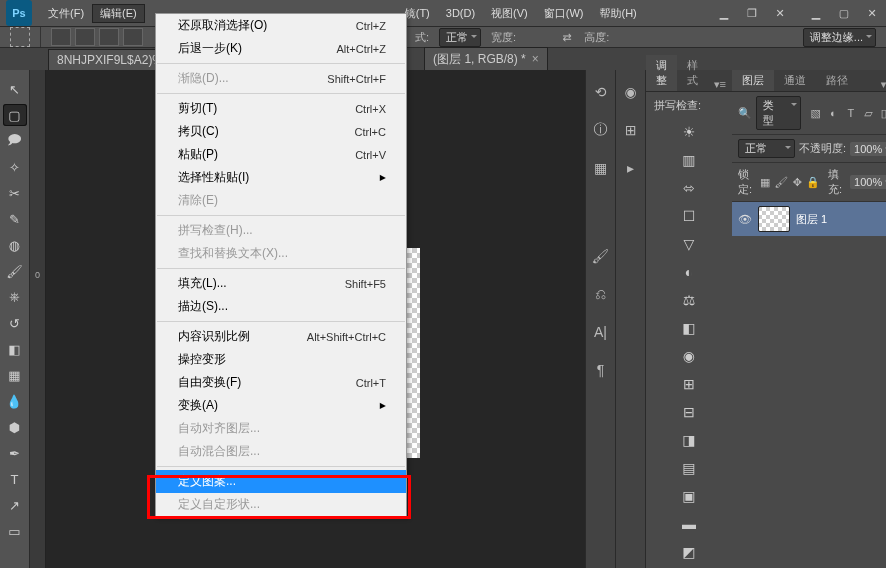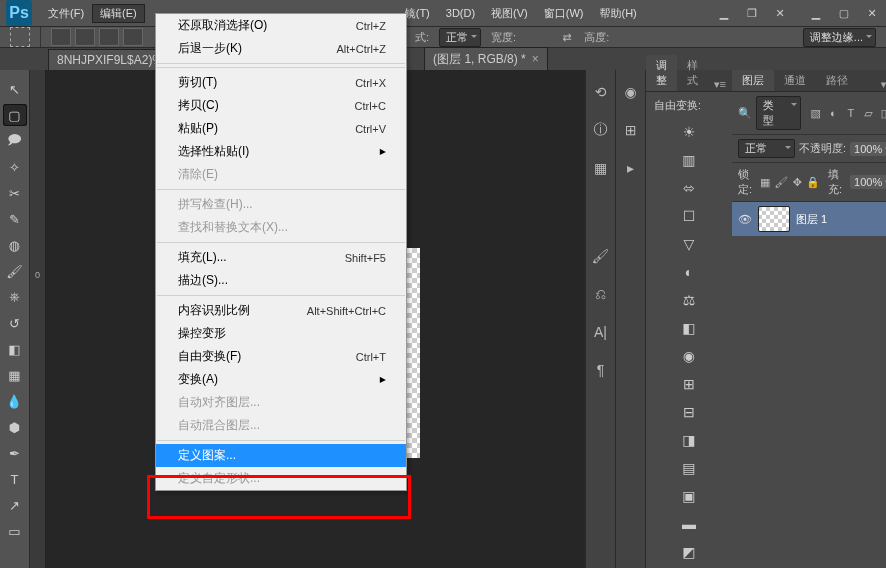--- a/index.html
+++ b/index.html
@@ -1,19 +1,19 @@
 <!DOCTYPE html>
 <html><head>
 <meta charset="utf-8">
 <style>
 *{margin:0;padding:0;box-sizing:border-box;font-family:"Microsoft YaHei",Arial,sans-serif;user-select:none}
 body{background:#000;width:886px;height:568px;overflow:hidden;display:flex;flex-direction:column;font-size:11px;color:#ccc}
 .titlebar{height:30px;background:#535353;display:flex;align-items:center}
 .menubar{height:14px;display:flex;align-items:center;padding:0 2px;gap:0;color:#ddd;position:relative;z-index:5}
-.ps-logo{width:26px;height:26px;background:#0a5a82;color:#7fd3ff;display:flex;align-items:center;justify-content:center;font-weight:bold;font-size:16px;border-radius:3px;margin:0 6px}
+.ps-logo{width:26px;height:26px;background:#0a5a82;color:#7fd3ff;display:flex;align-items:center;justify-content:center;font-weight:bold;font-size:11px;border-radius:3px;margin:0 6px}
 .menu-item{padding:2px 8px;cursor:default}
 .menu-item.active{background:#3d3d3d;border:1px solid #222;padding:1px 7px}
 .win-controls{margin-left:auto;display:flex}
 .win-btn{width:28px;height:18px;color:#ccc;display:flex;align-items:center;justify-content:center;font-size:11px}
 .options-bar{height:34px;background:#535353;border-top:1px solid #2a2a2a;border-bottom:1px solid #2a2a2a;display:flex;align-items:center;padding:0 10px;gap:10px}
 .opt-icon{width:20px;height:20px;border:1px solid #888;display:inline-block}
 .opt-label{color:#bbb}
 .opt-dd{background:#3a3a3a;border:1px solid #222;padding:1px 12px 1px 6px;color:#ddd;position:relative;border-radius:2px}
 .opt-dd:after{content:"";position:absolute;right:3px;top:6px;border:3px solid transparent;border-top-color:#999}
 .opt-sep{width:1px;height:20px;background:#333}
@@ -155,21 +155,21 @@
       <div class="ic">▸</div>
     </div>
     <div class="panels">
       <div class="panel">
         <div class="panel-tabs">
           <span class="ptab active">调整</span>
           <span class="ptab">样式</span>
           <span class="pmenu">▾≡</span>
         </div>
         <div class="panel-body">
-          <div style="margin-bottom:6px">自由变换:</div>
+          <div style="margin-bottom:6px">拼写检查:</div>
           <div class="adj-icons">
             <span class="adj-ic">☀</span>
             <span class="adj-ic">▥</span>
             <span class="adj-ic">⬄</span>
             <span class="adj-ic">☐</span>
             <span class="adj-ic">▽</span>
             <span class="adj-ic">◐</span>
             <span class="adj-ic">⚖</span>
             <span class="adj-ic">◧</span>
             <span class="adj-ic">◉</span>
@@ -228,20 +228,24 @@
 <div class="dropdown" id="edit-dd">
     <div class="dd-item">
       <span>还原取消选择(O)</span>
       <span class="dd-shortcut">Ctrl+Z</span>
     </div>
     <div class="dd-item">
       <span>后退一步(K)</span>
       <span class="dd-shortcut">Alt+Ctrl+Z</span>
     </div>
     <div class="dd-sep"></div>
+    <div class="dd-item disabled">
+      <span>渐隐(D)...</span>
+      <span class="dd-shortcut">Shift+Ctrl+F</span>
+    </div>
     <div class="dd-sep"></div>
     <div class="dd-item">
       <span>剪切(T)</span>
       <span class="dd-shortcut">Ctrl+X</span>
     </div>
     <div class="dd-item">
       <span>拷贝(C)</span>
       <span class="dd-shortcut">Ctrl+C</span>
     </div>
     <div class="dd-item">

